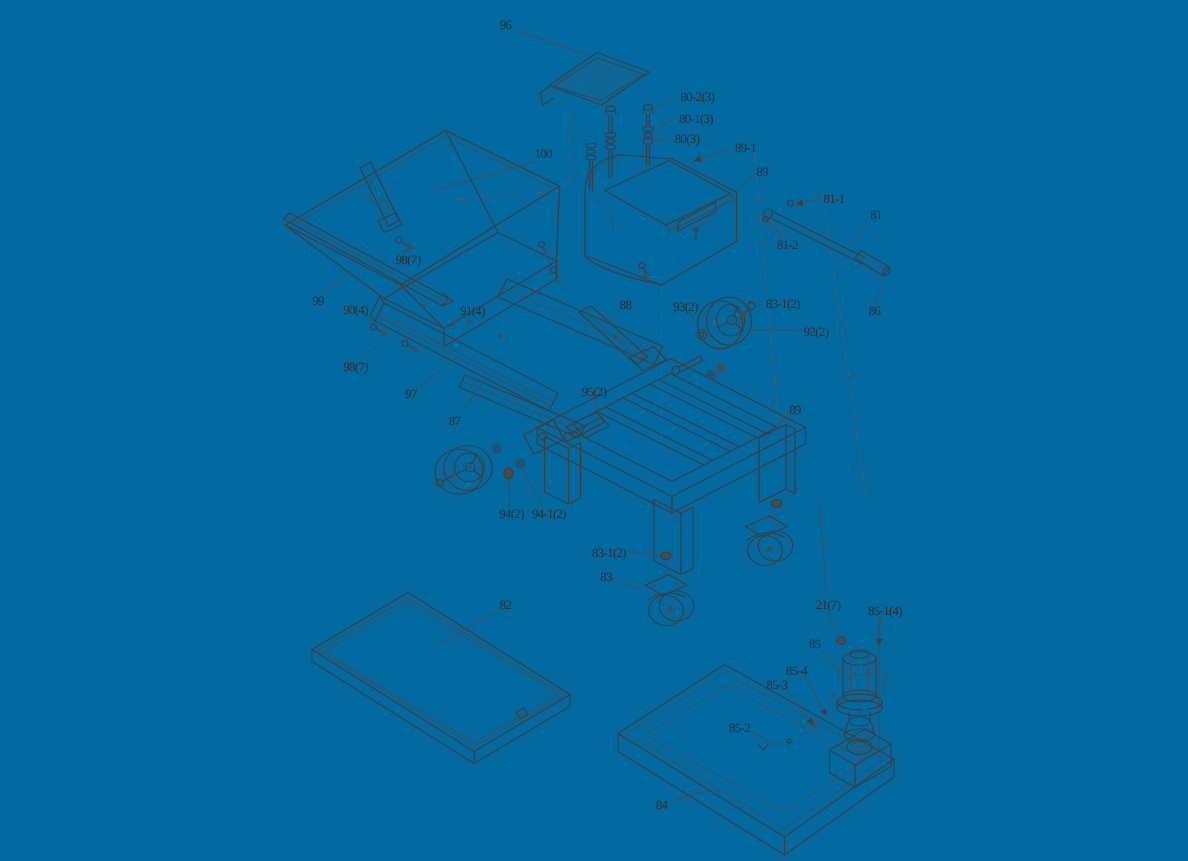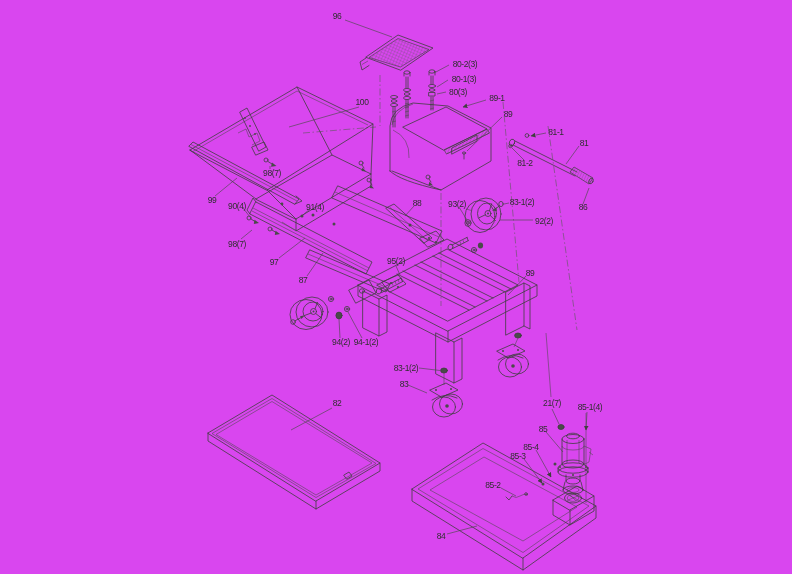--- a/index.html
+++ b/index.html
@@ -1,17 +1,17 @@
 <!DOCTYPE html>
 <html><head>
 <meta charset="utf-8">
 <style>
   html,body{margin:0;padding:0;background:#fff;}
-  .stage{position:relative;width:792px;height:574px;background:#d946ef;overflow:hidden;
-         font-family:Liberation Sans, sans-serif;}
+  .stage{position:relative;width:792px;height:574px;background:#0369a1;overflow:hidden;
+         font-family:Liberation Serif, serif;}
   svg{display:block}
   .ln{stroke:#3f3f3f;stroke-width:.8;fill:none;stroke-linejoin:round;stroke-linecap:round}
   .thin{stroke:#4a4a4a;stroke-width:.55;fill:none}
   .leader{stroke:#4a4a4a;stroke-width:.65;fill:none}
   .dashdot{stroke:#5a5a5a;stroke-width:.6;fill:none;stroke-dasharray:7 2.5 1.5 2.5}
   .dk{fill:#4a4a4a;stroke:none}
   .lbl{font-size:8.5px;letter-spacing:-0.4px;fill:#2f2f2f}
 </style>
 </head>
 <body>

